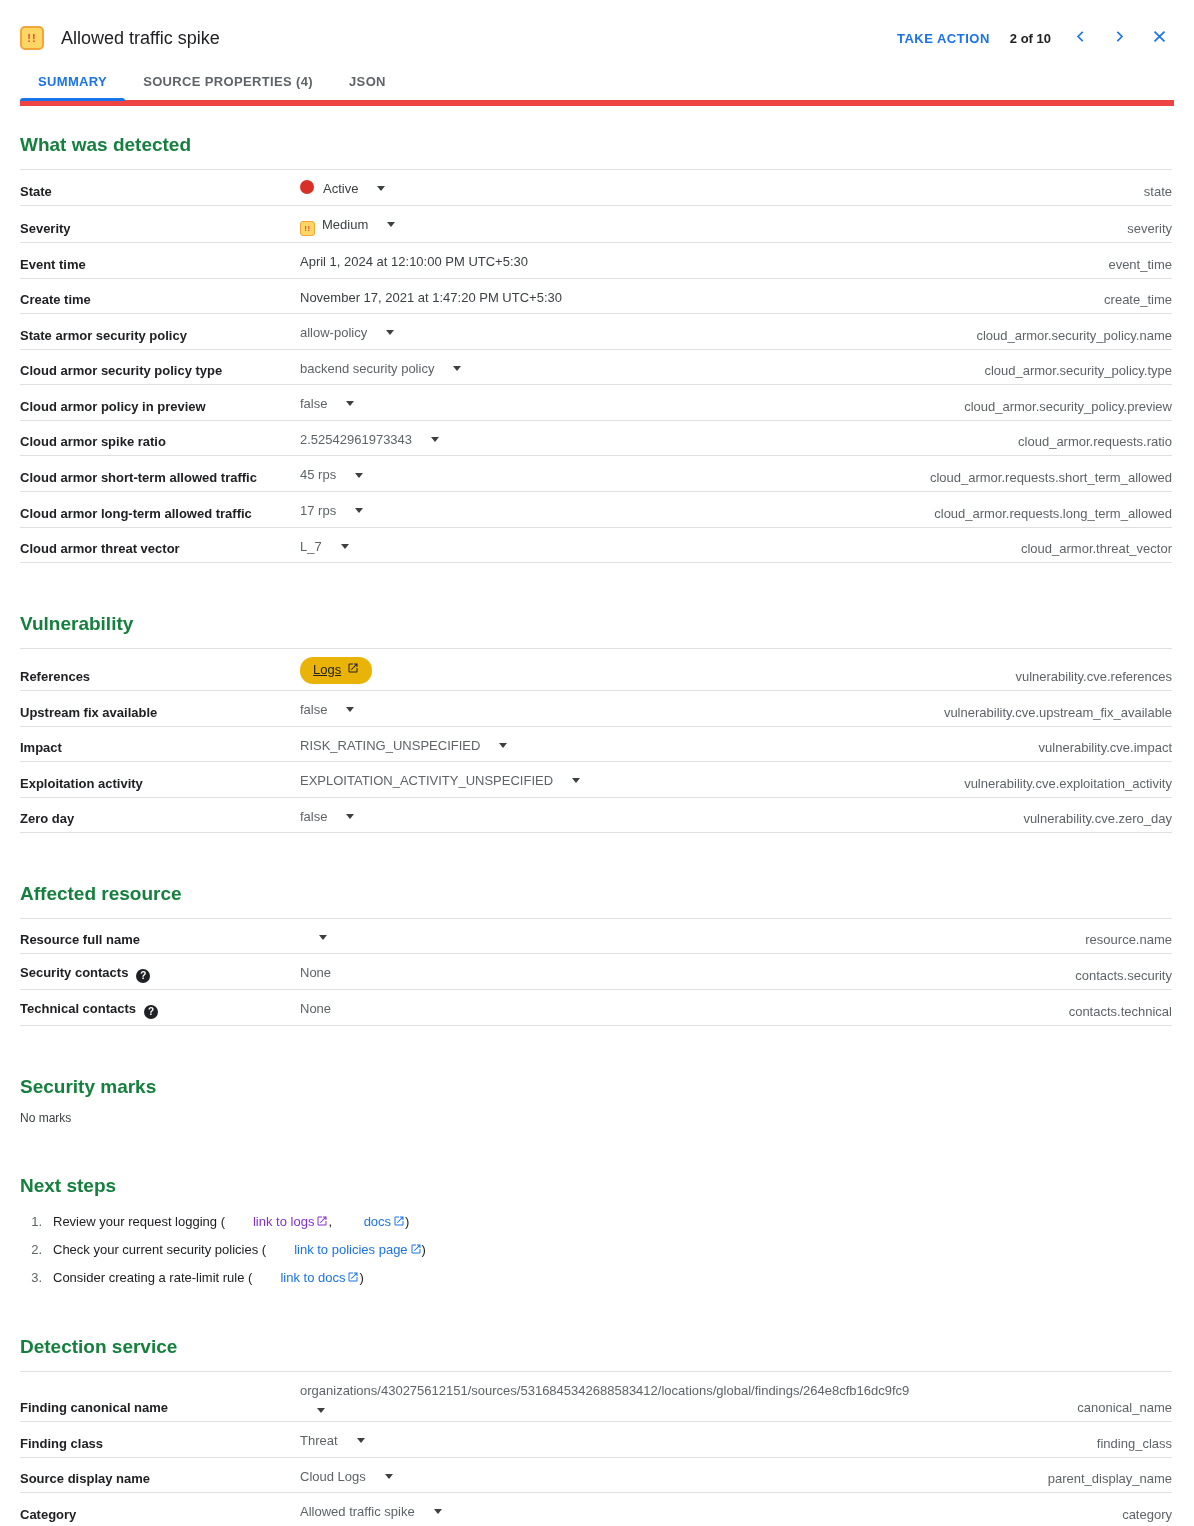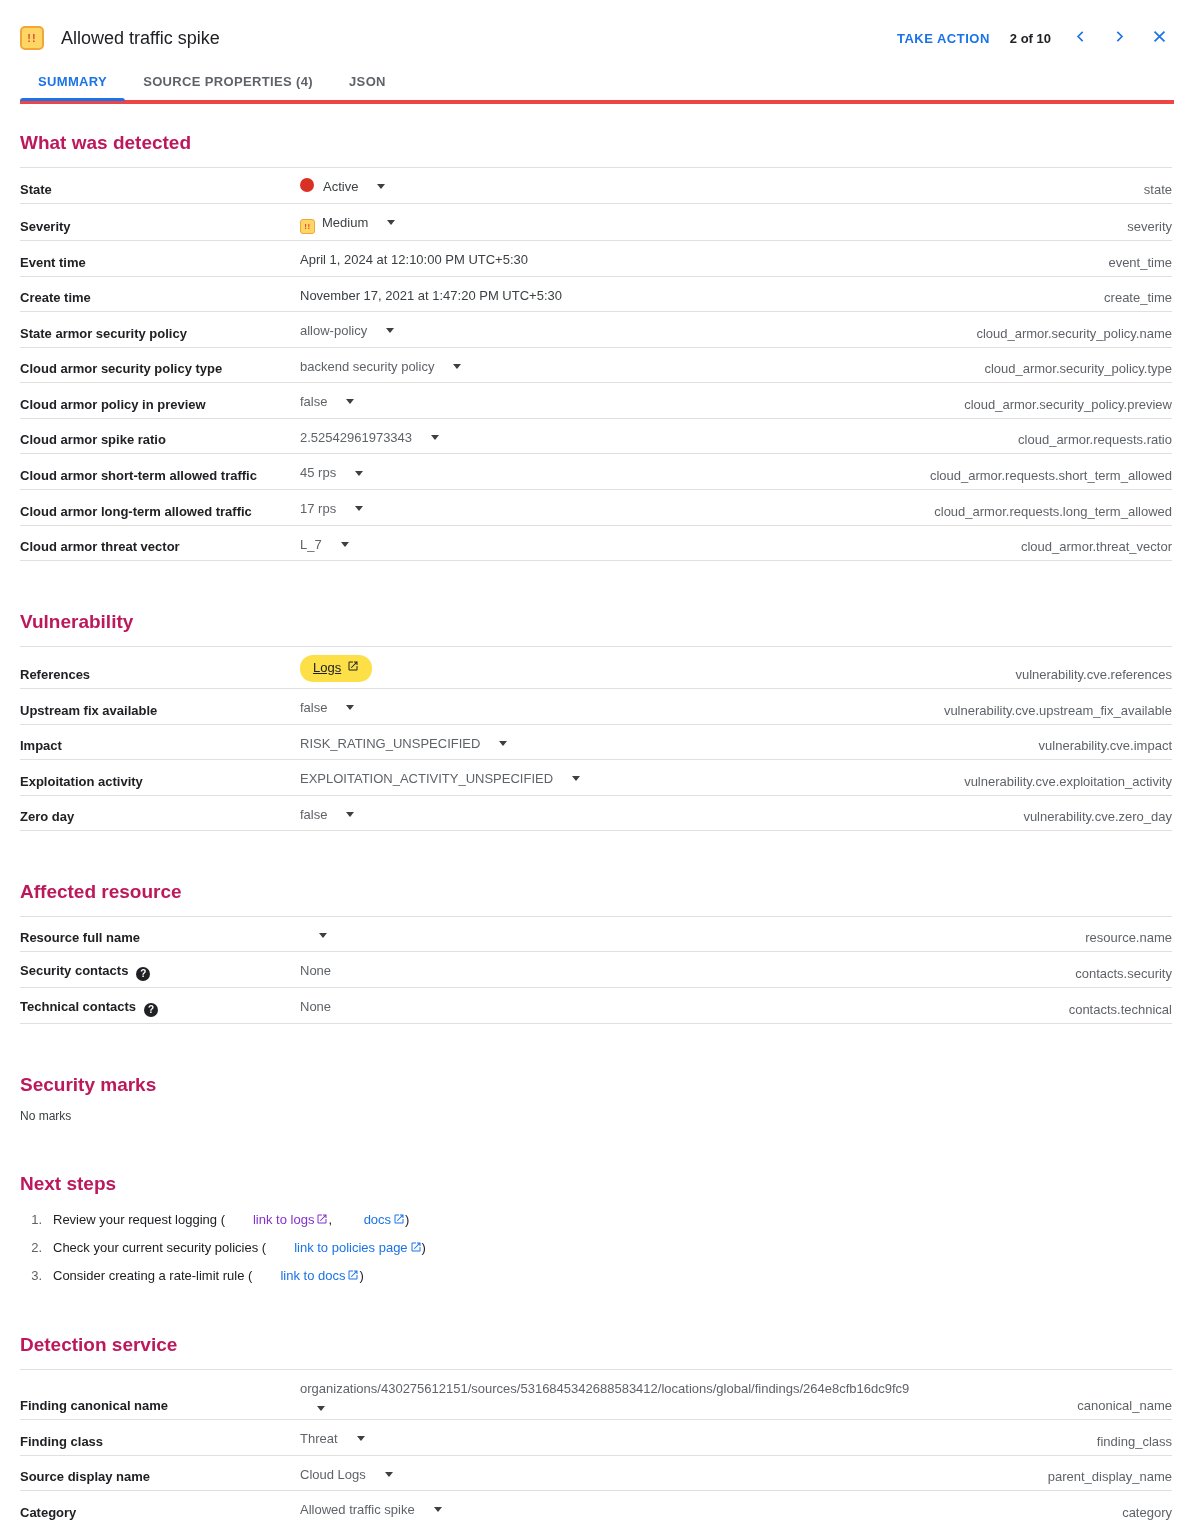--- a/index.html
+++ b/index.html
@@ -16,30 +16,30 @@
     background:#fdd663; border:2px solid #f3a53a;
     display:inline-flex; align-items:center; justify-content:center;
     color:#e04a3f; font-weight:bold; font-size:11px; letter-spacing:1px;
   }
   .page-title { font-size:18px; font-weight:400; margin-left:17px; color:#202124; }
   .header-right { margin-left:auto; display:flex; align-items:center; gap:20px; }
   .take-action { color:#1a73e8; font-size:13px; font-weight:600; letter-spacing:0.5px; cursor:pointer; background:none; border:none; font-family:inherit; }
   .pagination { font-size:13px; font-weight:600; color:#202124; }
   .nav-btn { background:none; border:none; cursor:pointer; padding:2px; display:flex; align-items:center; }
   
-  .tabs { display:flex; margin:6px 20px 0 20px; border-bottom:4px solid #ef4444; }
+  .tabs { display:flex; margin:6px 20px 0 20px; border-bottom:6px solid #ef4444; }
   .tab { padding:12px 18px 11px 18px; font-size:13px; font-weight:600; letter-spacing:0.35px;
          color:#5f6368; position:relative; cursor:pointer; background:none; border:none; font-family:inherit; }
   .tab.active { color:#1a73e8; }
   .tab.active::after { content:""; position:absolute; left:0; right:0; bottom:-1px; height:3px; background:#1a73e8; border-radius:3px 3px 0 0; }
   
   main { padding:0 22px 40px 20px; }
   .section { margin-top:50px; }
   .section:first-child { margin-top:28px; }
-  .section-title { font-size:19px; font-weight:600; color:#be185d; margin-bottom:13px; }
+  .section-title { font-size:19px; font-weight:600; color:#15803d; margin-bottom:13px; }
   .rows { border-top:1px solid #e0e0e0; }
   .row { display:flex; align-items:flex-end; border-bottom:1px solid #e0e0e0; padding:6px 0 6px 0; min-height:28px; }
   .row-label { width:280px; flex-shrink:0; font-weight:600; color:#202124; padding-top:2px; }
   .help { display:inline-flex; align-items:center; justify-content:center; width:14px; height:14px;
           border-radius:50%; background:#202124; color:#fff; font-size:10px; font-weight:bold;
           margin-left:8px; vertical-align:-2px; cursor:pointer; }
   .row-value { flex:1; color:#5f6368; padding-top:2px; line-height:20px; }
   .row-value .val { vertical-align:middle; }
   .row-value.dark .val { color:#3c4043; }
   .row-value.narrow { max-width:338px; }
@@ -50,21 +50,21 @@
   .dot { display:inline-block; width:14px; height:14px; border-radius:50%; background:#d93025;
          margin-right:9px; vertical-align:-2px; }
   .sev { display:inline-flex; align-items:center; justify-content:center; width:15px; height:15px;
          border-radius:3px; background:#fdd663; border:1.5px solid #f3a53a; color:#e04a3f;
          font-size:8px; font-weight:bold; letter-spacing:0.5px; margin-right:7px; vertical-align:-3px; }
   .arrow { display:inline-block; width:0; height:0; border-left:4.5px solid transparent;
            border-right:4.5px solid transparent; border-top:5px solid #3c4043;
            margin-left:19px; vertical-align:middle; cursor:pointer; }
   .arrow.arrow-below { display:block; margin:8px 0 2px 17px; }
   .row-attr { margin-left:auto; padding-left:16px; color:#5f6368; text-align:right; flex-shrink:0; padding-top:2px; }
-  .chip { display:inline-flex; align-items:center; gap:6px; background:#fde047; border-radius:13px;
+  .chip { display:inline-flex; align-items:center; gap:6px; background:#eab308; border-radius:13px;
           padding:3px 13px 4px 13px; color:#202124; cursor:pointer; text-decoration:none; }
   .chip .chip-text { text-decoration:underline; color:#202124; }
   .chip svg { color:#202124; }
   .plain-text { font-size:12px; color:#3c4043; margin-top:4px; }
   
   .steps { margin-top:16px; }
   .step { display:flex; margin-bottom:11px; font-size:13px; color:#202124; line-height:17px; }
   .step-num { color:#5f6368; width:22px; text-align:right; margin-right:11px; flex-shrink:0; }
   .step-link { color:#1a73e8; cursor:pointer;padding-left:28px; }
   .step-link.visited { color:#8430ce; }

